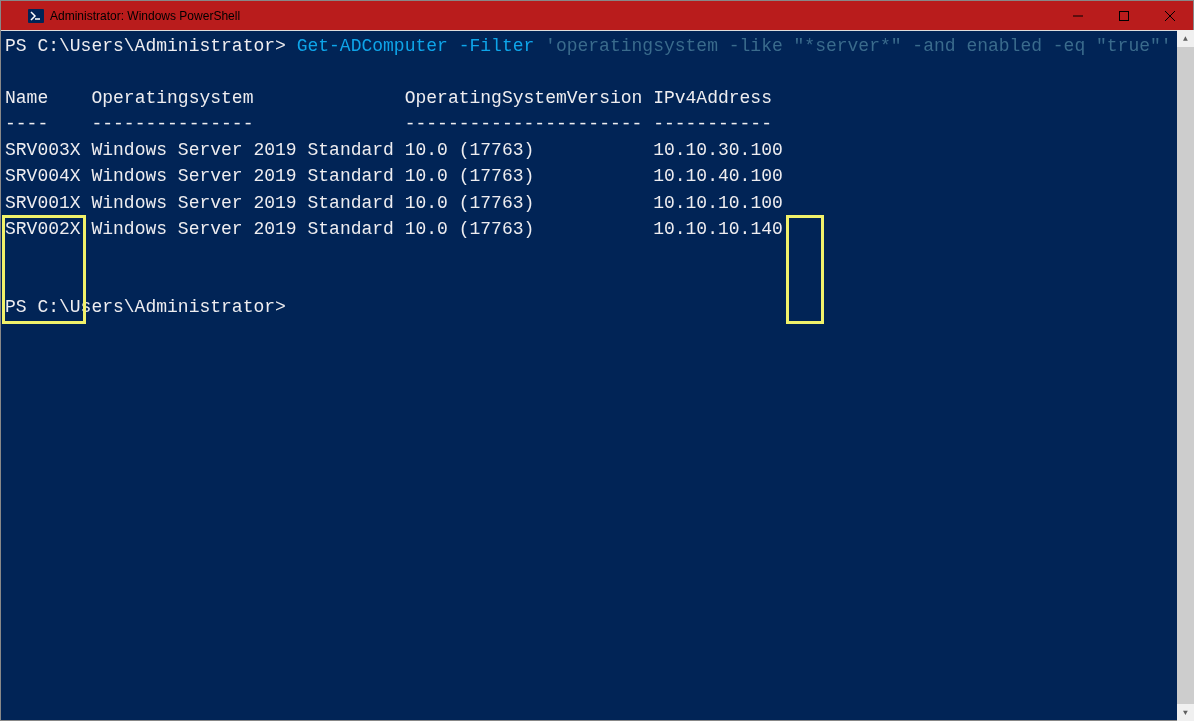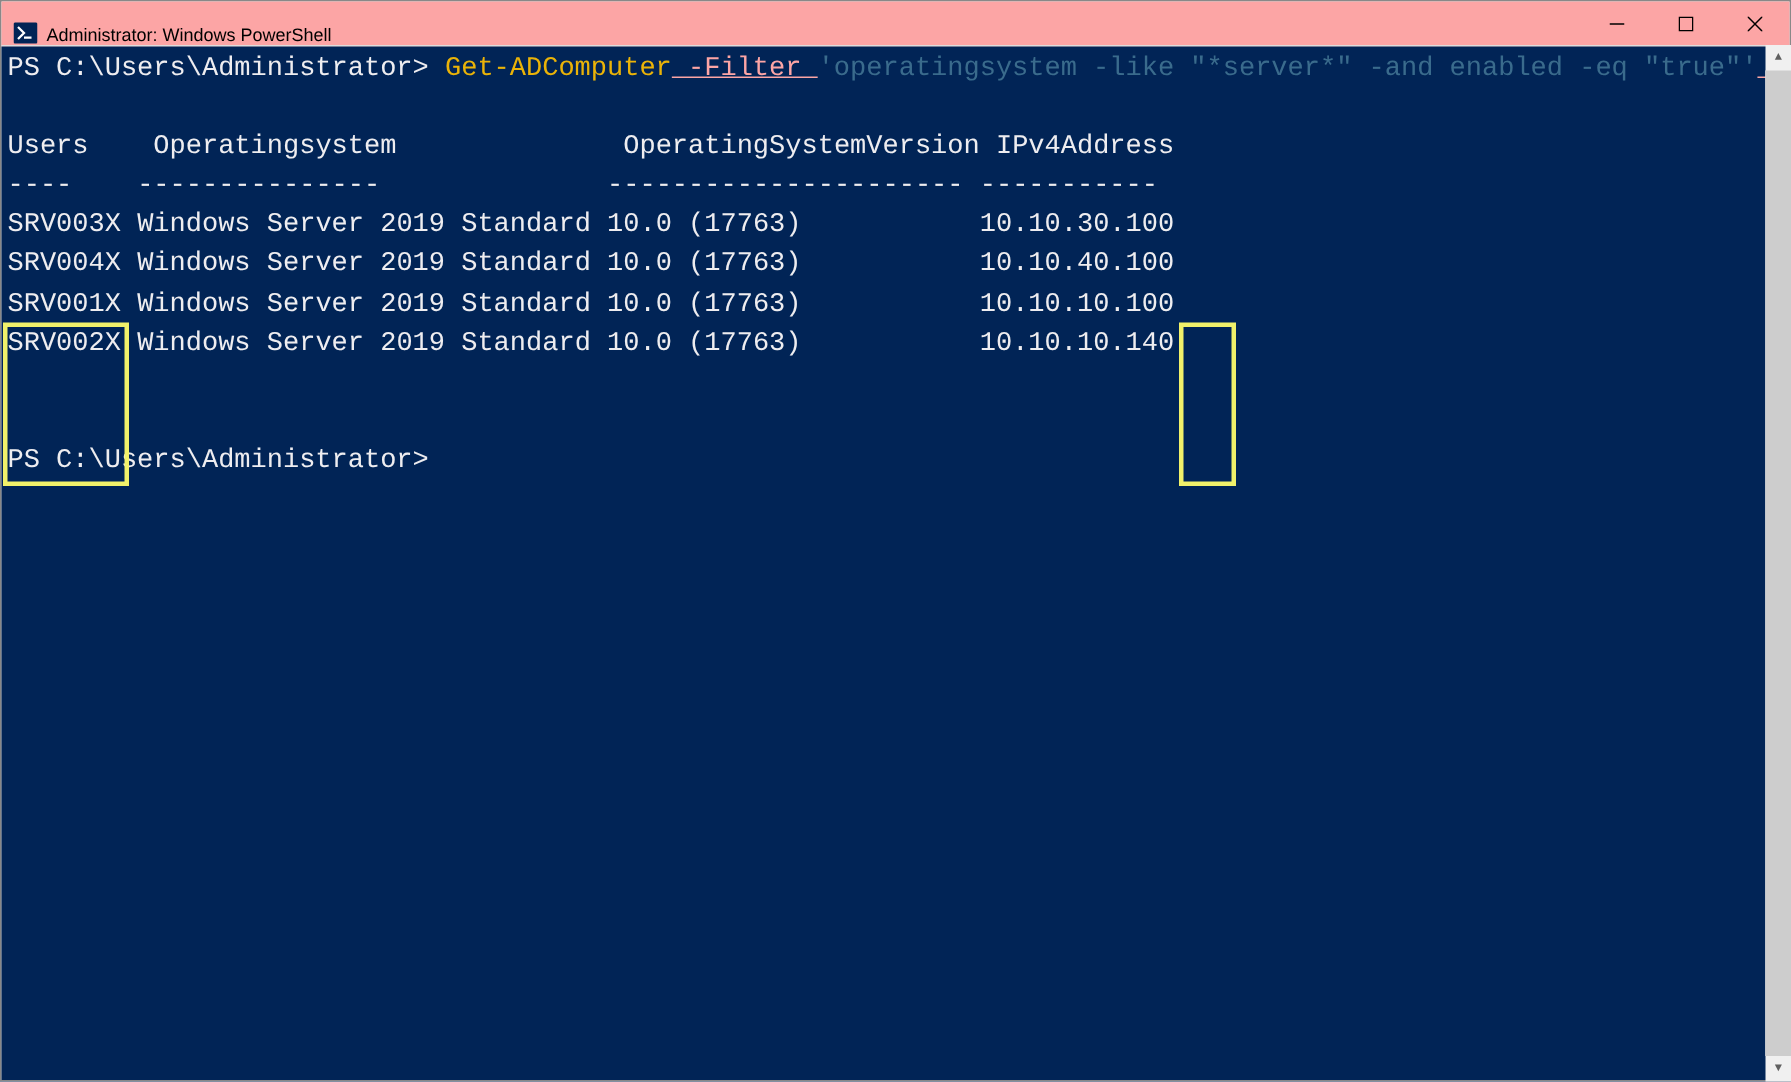--- a/index.html
+++ b/index.html
@@ -16,27 +16,28 @@
     }
     .window {
       width: 100%;
       height: 100%;
       display: flex;
       flex-direction: column;
       border: 1px solid #888;
     }
     .titlebar {
       height: 30px;
-      background: #fca5a5;
+      background: #b91c1c;
       display: flex;
-      align-items: flex-end;
+      align-items: center;
       border-bottom: 1px solid #ddd;
       font-family: 'Segoe UI', Tahoma, sans-serif;
       font-size: 12px;
       color: #000;
+      padding-left: 19px;
     }
     .titlebar-icon {
       width: 16px;
       height: 16px;
       margin: 0 6px 0 8px;
       display: inline-flex;
       align-items: center;
       justify-content: center;
     }
     .titlebar-icon svg {
@@ -73,22 +74,22 @@
       background: #012456;
       color: #eeedf0;
       font-size: 18px;
       line-height: 1.45;
       padding: 2px 0 0 4px;
       white-space: pre;
       overflow: hidden;
       position: relative;
     }
     .c-white { color: #eeedf0; }
-    .c-yellow { color: #eab308; }
-    .c-gray { color: #fca5a5; text-decoration: underline; }
+    .c-yellow { color: #0ea5e9; }
+    .c-gray { color: #0ea5e9; }
     .c-darkcyan { color: #3a6b8c; }
     .highlight-box {
       position: absolute;
       border: 3px solid #f1f16a;
       pointer-events: none;
     }
     .scrollbar {
       position: absolute;
       right: 0;
       top: 30px;
@@ -147,21 +148,21 @@
         <svg viewBox="0 0 10 10">
             <line x1="0" y1="0" x2="10" y2="10"></line>
             <line x1="10" y1="0" x2="0" y2="10"></line>
           </svg>
       </div>
     </div>
   </div>
 
   <div class="terminal"><span class="c-white">PS C:\Users\Administrator&gt; </span><span class="c-yellow">Get-ADComputer</span><span class="c-gray"> -Filter </span><span class="c-darkcyan">'operatingsystem -like "*server*" -and enabled -eq "true"'</span><span class="c-gray"> -Properties </span>
 <span></span>
-<span class="c-white">Users</span>    <span class="c-white">Operatingsystem</span>              <span class="c-white">OperatingSystemVersion</span> <span class="c-white">IPv4Address</span>
+<span class="c-white">Name</span>    <span class="c-white">Operatingsystem</span>              <span class="c-white">OperatingSystemVersion</span> <span class="c-white">IPv4Address</span>
 <span class="c-white">----</span>    <span class="c-white">---------------</span>              <span class="c-white">----------------------</span> <span class="c-white">-----------</span>
 <span class="c-white">SRV003X</span> <span class="c-white">Windows Server 2019 Standard</span> <span class="c-white">10.0 (17763)</span>           <span class="c-white">10.10.</span><span class="c-white">30.</span><span class="c-white">100</span>
 <span class="c-white">SRV004X</span> <span class="c-white">Windows Server 2019 Standard</span> <span class="c-white">10.0 (17763)</span>           <span class="c-white">10.10.</span><span class="c-white">40.</span><span class="c-white">100</span>
 <span class="c-white">SRV001X</span> <span class="c-white">Windows Server 2019 Standard</span> <span class="c-white">10.0 (17763)</span>           <span class="c-white">10.10.</span><span class="c-white">10.</span><span class="c-white">100</span>
 <span class="c-white">SRV002X</span> <span class="c-white">Windows Server 2019 Standard</span> <span class="c-white">10.0 (17763)</span>           <span class="c-white">10.10.</span><span class="c-white">10.</span><span class="c-white">140</span>
 <span></span>
 <span></span>
 <span class="c-white">PS C:\Users\Administrator&gt;</span>
 <div class="highlight-box" style="left:1px; top:184px; width:84px; height:109px;"></div>
 <div class="highlight-box" style="left:785px; top:184px; width:38px; height:109px;"></div>

